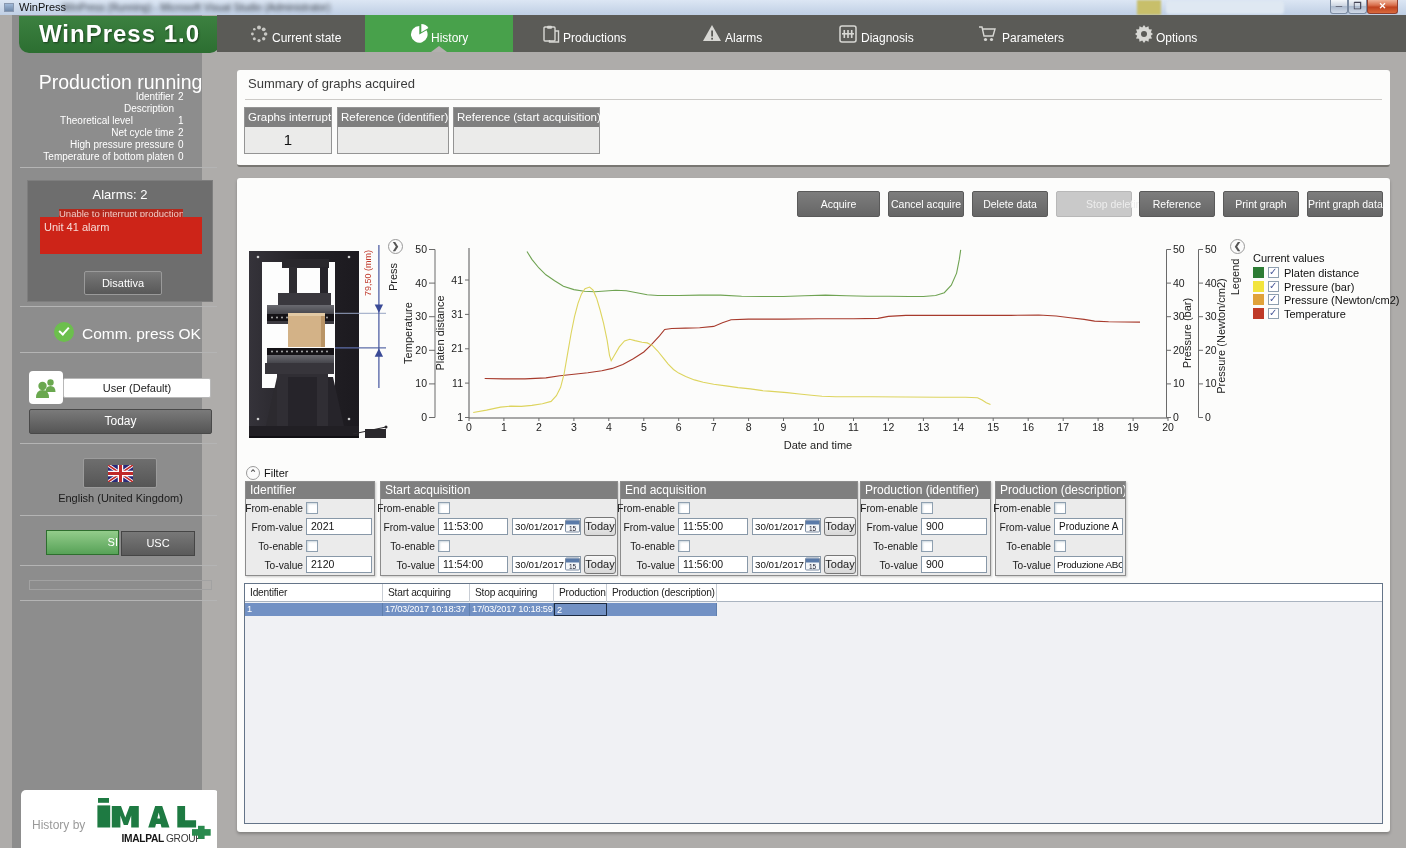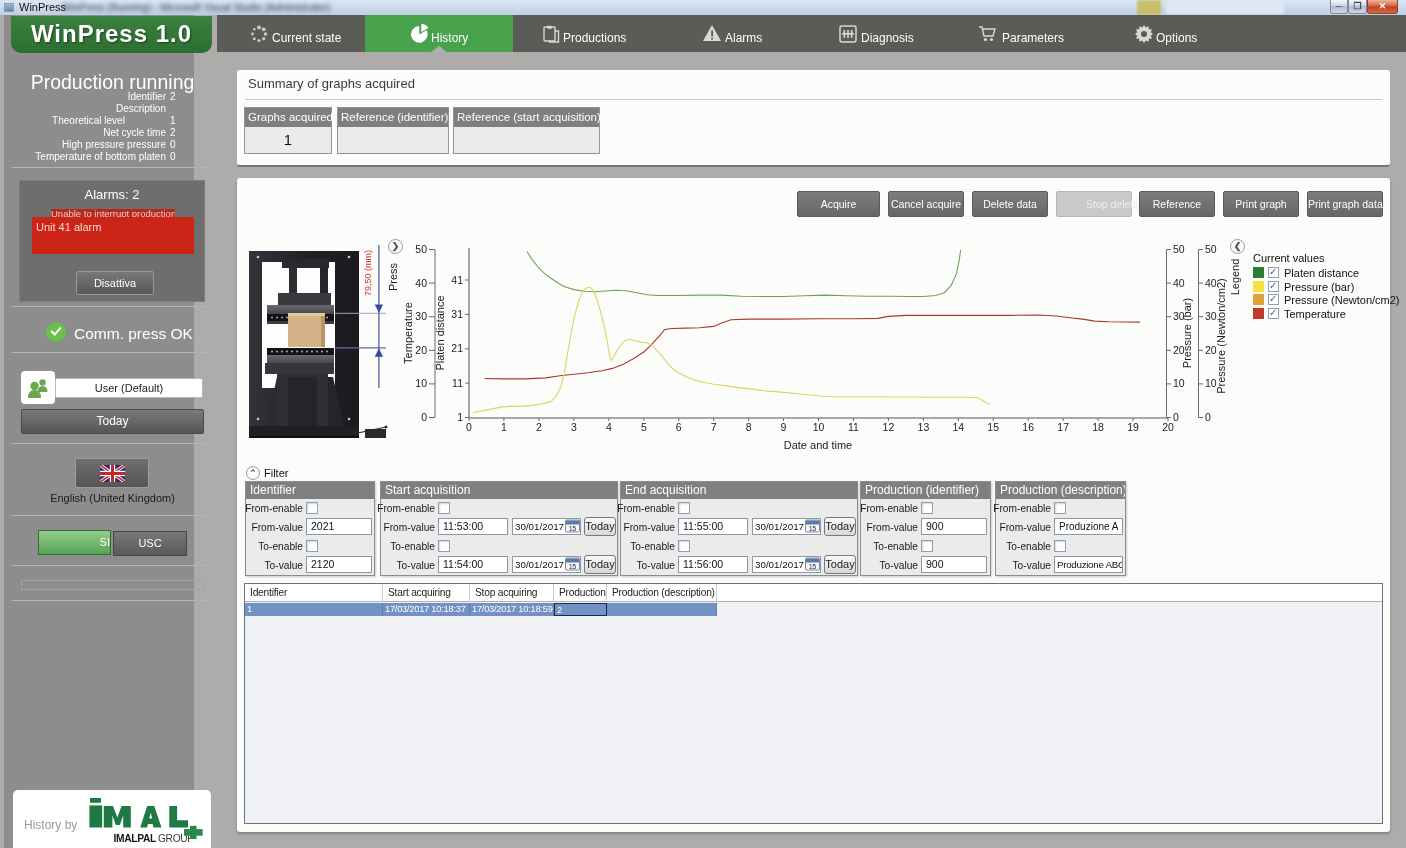--- a/index.html
+++ b/index.html
@@ -18,21 +18,21 @@
 #titlebar .blur3 { position:absolute; left:1166px; top:1px; width:118px; height:13px;
   background:#dfe8f2; border-radius:3px; filter:blur(1px); }
 .winbtn { position:absolute; top:0; height:14px; border:1px solid #7a8aa0;
   border-top:none; border-radius:0 0 3px 3px;
   background:linear-gradient(#f4f7fa 0%,#cdd6e2 45%,#aebccf 50%,#cfd9e6 100%); }
 .winbtn.close { background:linear-gradient(#f0b49a 0%,#d9704d 40%,#c0431f 55%,#d96a3d 100%);
   border-color:#904030; }
 .winbtn span { display:block; text-align:center; font-size:9px; line-height:13px; color:#fff;
   font-weight:bold; }
 
-#sidebar { position:absolute; left:4px; top:15px; width:190px; height:833px; background:#8d8d8d; }
+#sidebar { position:absolute; left:12px; top:15px; width:190px; height:833px; background:#8d8d8d; }
 #greenhead { position:absolute; left:7px; top:1px; width:201px; height:37px;
   background:linear-gradient(#3c8140,#2c6e31); border-radius:0 0 10px 10px;
   color:#fff; text-align:center; font-size:24px; font-weight:bold; line-height:36px;
   text-shadow:1px 1px 2px rgba(0,0,0,.45); letter-spacing:1px; }
 #prodrun { position:absolute; left:0; top:56px; width:217px; text-align:center;
   color:#fff; font-size:19.5px; }
 .kv { position:absolute; left:7px; color:#fff; font-size:10px; text-align:right; width:155px; white-space:nowrap; }
 .kv b { position:absolute; left:159px; top:0; font-weight:normal; }
 .sep { position:absolute; left:8px; width:200px; height:1px; background:#b4b4b4; }
 #alarmpanel { position:absolute; left:15px; top:165px; width:186px; height:122px;
@@ -291,21 +291,21 @@
         <path d="M9 0 L10.8 2.5 13.5 1.2 13.9 4.2 17 4.5 15.8 7.2 18 9 15.8 10.8 17 13.5 13.9 13.8 13.5 16.8 10.8 15.5 9 18 7.2 15.5 4.5 16.8 4.1 13.8 1 13.5 2.2 10.8 0 9 2.2 7.2 1 4.5 4.1 4.2 4.5 1.2 7.2 2.5 Z" fill="#d8d8d4"></path>
         <circle cx="9" cy="9" r="3" fill="#5b5b57"></circle>
       </svg>
       <span class="lbl" style="left:95px;">Options</span>
     </div>
   </div>
   <div class="panel" id="panel1">
     <h3>Summary of graphs acquired</h3>
     <div class="hr"></div>
     <div class="sumbox" style="left:7px; width:88px;">
-        <div class="hd">Graphs acquired</div>
+        <div class="hd">Graphs interrupt</div>
         <div class="vl">1</div>
       </div>
     <div class="sumbox" style="left:100px; width:112px;">
         <div class="hd">Reference (identifier)</div>
       </div>
     <div class="sumbox" style="left:216px; width:147px;">
         <div class="hd">Reference (start acquisition)</div>
       </div>
   </div>
   <div class="panel" id="panel2">

